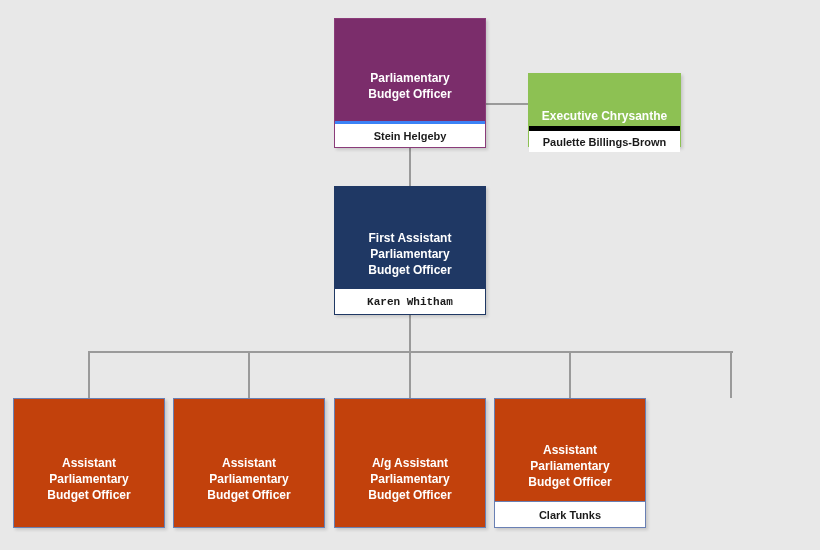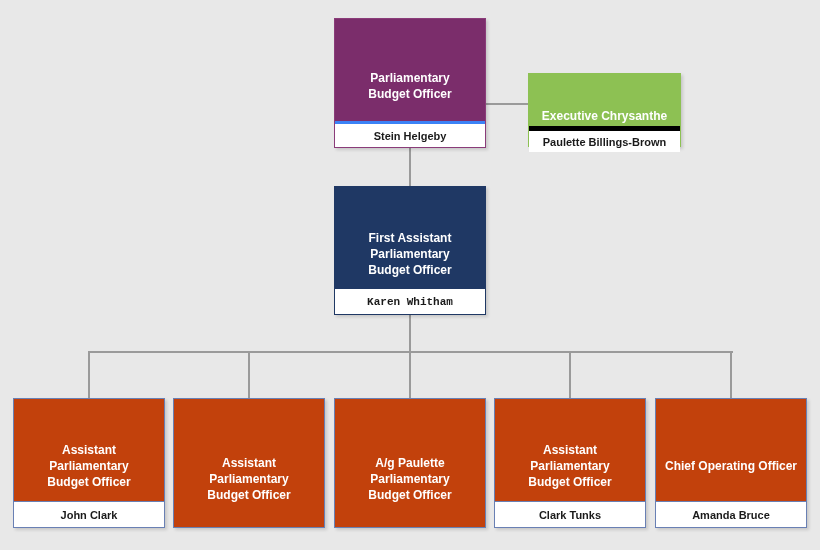--- a/index.html
+++ b/index.html
@@ -112,40 +112,35 @@
     <div class="title">First Assistant
 Parliamentary
 Budget Officer</div>
     <div class="name">Karen Whitham</div>
   </div>
 
   <div class="node unit" style="left:13px; top:398px; width:152px; height:130px;">
     <div class="title">Assistant
 Parliamentary
 Budget Officer</div>
-    <div class="name">John Clark</div>
   </div>
 
   <div class="node unit" style="left:173px; top:398px; width:152px; height:130px;">
     <div class="title">Assistant
 Parliamentary
 Budget Officer</div>
   </div>
 
   <div class="node unit" style="left:334px; top:398px; width:152px; height:130px;">
-    <div class="title">A/g Paulette
+    <div class="title">A/g Assistant
 Parliamentary
 Budget Officer</div>
   </div>
 
   <div class="node unit" style="left:494px; top:398px; width:152px; height:130px;">
     <div class="title">Assistant
 Parliamentary
 Budget Officer</div>
     <div class="name">Clark Tunks</div>
   </div>
 
-  <div class="node unit" style="left:655px; top:398px; width:152px; height:130px;">
-    <div class="title">Chief Operating Officer</div>
-    <div class="name">Amanda Bruce</div>
-  </div>
 
 </div>
 
 </body></html>

